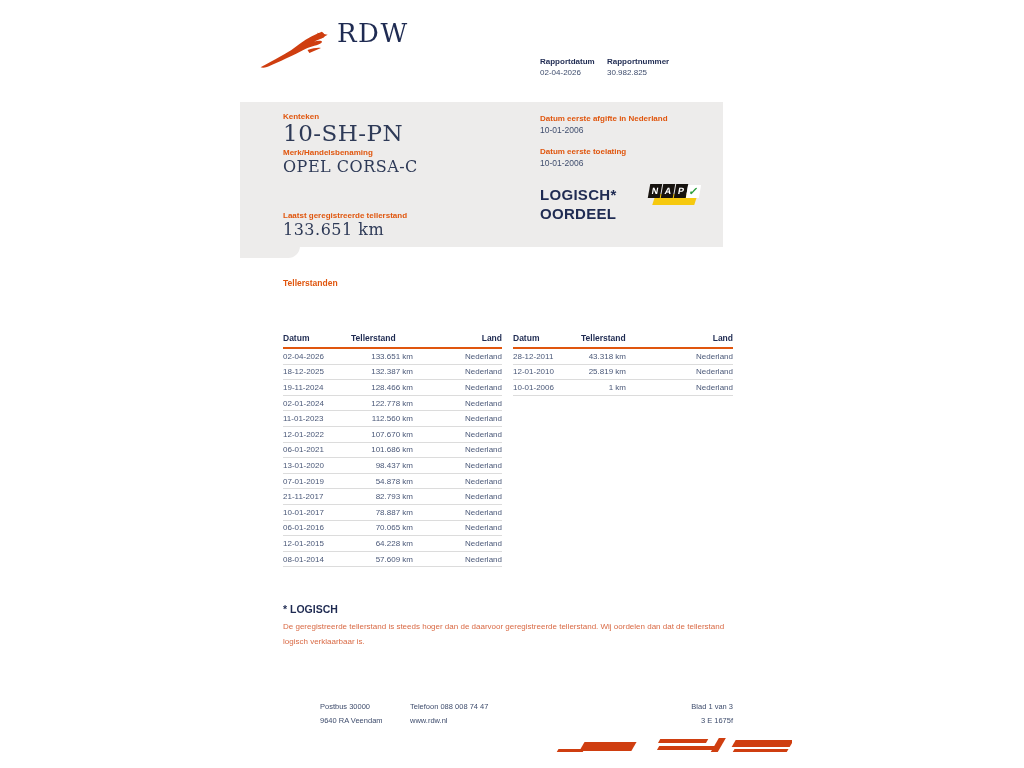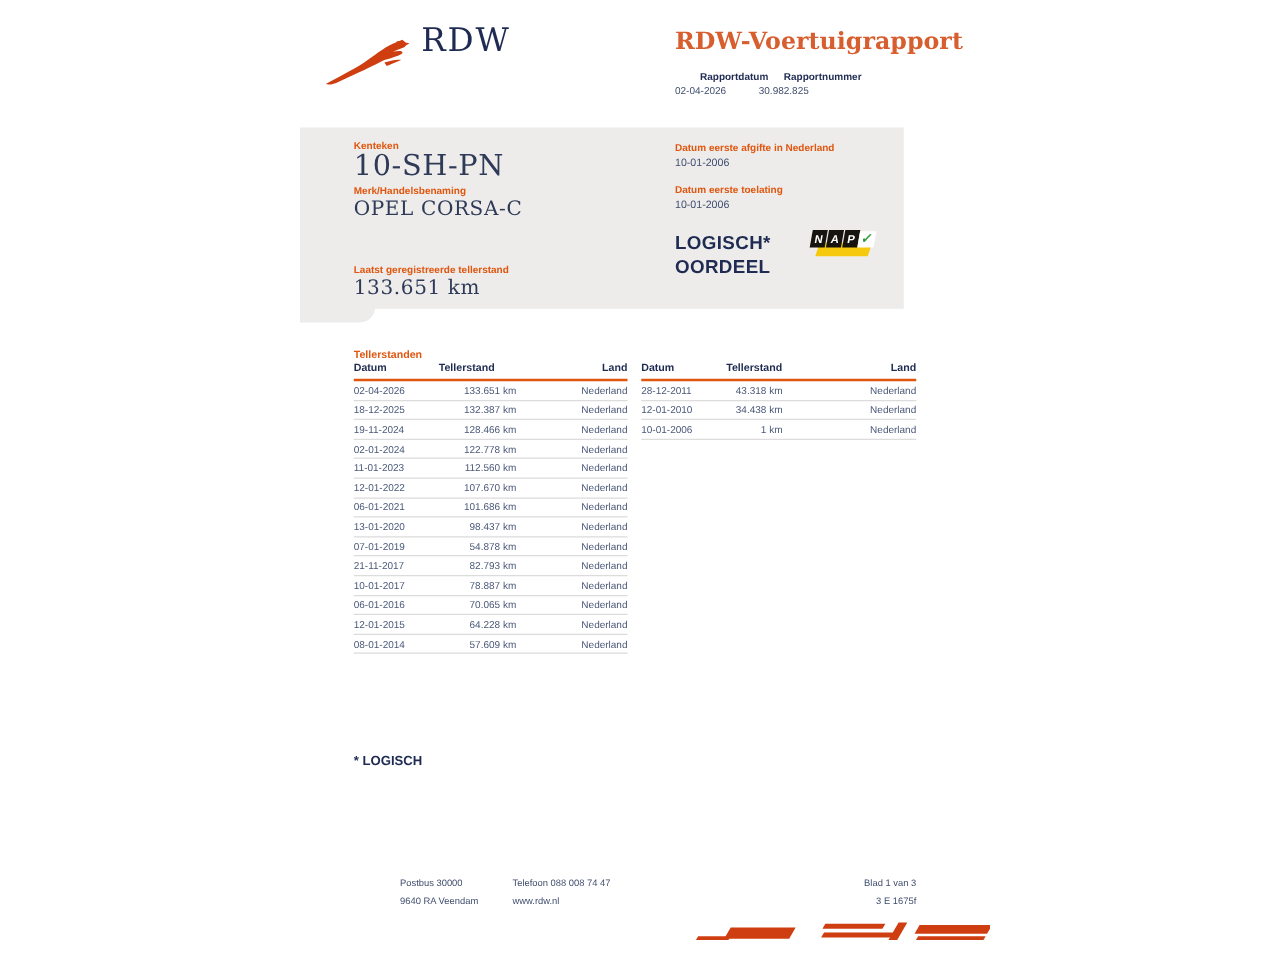--- a/index.html
+++ b/index.html
@@ -7,21 +7,21 @@
     position:relative; width:1024px; height:752px; background:#fff;
     font-family:"Liberation Sans", sans-serif; overflow:hidden;
   }
   .abs { position:absolute; }
 
   
   .logo-text { left:337px; top:18px; font-family:"DejaVu Serif", serif; font-size:26px;
     color:var(--navy); letter-spacing:1.5px; }
   .doc-title { left:540px; top:22px; font-family:"DejaVu Serif", serif; font-weight:600;
     font-size:19px; color:var(--title-orange); }
-  .meta-label { font-size:8px; font-weight:bold; color:var(--navy);margin-left:20px; }
+  .meta-label { font-size:8px; font-weight:bold; color:var(--navy); }
   .meta-value { font-size:8px; color:var(--muted-text); }
 
   
   .panel { left:240px; top:102px; width:483px; height:145px; background:var(--panel-bg); }
   .panel-tab { left:240px; top:246px; width:60px; height:12px; background:var(--panel-bg);
     border-radius:0 0 12px 0; }
   .f-label { font-size:8px; font-weight:bold; color:var(--orange); }
   .f-serif-lg { font-family:"DejaVu Serif", serif; font-size:23px; color:var(--value-text); letter-spacing:0.5px; }
   .f-serif-md { font-family:"DejaVu Serif", serif; font-size:16px; color:var(--value-text); letter-spacing:0.5px; }
   .f-value-sm { font-size:8.5px; color:var(--muted-text); }
@@ -39,21 +39,21 @@
   .nap-check { position:absolute; left:40px; top:1px; width:13px; height:13px; background:#fff;
     color:var(--nap-green); font-size:11px; font-weight:bold; line-height:13px; text-align:center;
     transform:skewX(-10deg); }
 
   
   .section-title { left:283px; top:278px; font-size:8.5px; font-weight:bold; color:var(--orange); }
   .table { position:absolute; top:289px; }
   .table-left  { left:283px; width:219px; }
   .table-right { left:513px; width:220px; }
   .t-head { display:flex; font-size:8.5px; font-weight:bold; color:var(--navy);
-    padding-bottom:4px; border-bottom:2px solid var(--orange); }
+    padding-bottom:4px; border-bottom:2px solid var(--orange);margin-top:44px; }
   .t-row { display:flex; font-size:8px; color:var(--table-text); height:14.6px;
     align-items:center; border-bottom:1px solid var(--row-border); }
   .c0 { width:68px; }
   .c1 { width:62px; text-align:right; }
   .table-right .c1 { width:45px; }
   .t-head .c1 { text-align:left; }
   .c2 { flex:1; text-align:right; }
 
   
   .fn-title { left:283px; top:603px; font-size:10.5px; font-weight:bold; color:var(--navy); }
@@ -73,21 +73,20 @@
 
 <div class="page">
 
   <svg class="abs" style="left:257px; top:27px;" width="78" height="46" viewBox="0 0 80 48">
     <path class="logo-fill" d="M3 42 C18 34 30 28 38 22 C46 16 54 10 62 7 L67 5 C70 7 71 9 69 11 L59 15 C63 14 68 14 67 16 C66 18 58 20 52 22 C44 26 28 34 14 40 C10 42 6 43 3 42 Z"></path>
     <path class="logo-fill" d="M62 6 L73 8 L66 12 Z"></path>
     <path class="logo-fill" d="M52 24 C58 22 64 21 66 22 L54 27 Z"></path>
   </svg>
   <div class="abs logo-text">RDW</div>
 
-  <div class="abs doc-title">RDW-Voertuigrapport</div>
   <div class="abs meta-label" style="left:540px; top:57px;">Rapportdatum</div>
   <div class="abs meta-value" style="left:540px; top:68px;">02-04-2026</div>
   <div class="abs meta-label" style="left:607px; top:57px;">Rapportnummer</div>
   <div class="abs meta-value" style="left:607px; top:68px;">30.982.825</div>
 
   <div class="abs panel"></div>
   <div class="abs panel-tab"></div>
 
   <div class="abs f-label" style="left:283px; top:112px;">Kenteken</div>
   <div class="abs f-serif-lg" style="left:283px; top:120px;">10-SH-PN</div>
@@ -200,31 +199,32 @@
       <span class="c1">Tellerstand</span>
       <span class="c2">Land</span>
     </div>
   <div class="t-row">
         <span class="c0">28-12-2011</span>
         <span class="c1">43.318 km</span>
         <span class="c2">Nederland</span>
       </div>
       <div class="t-row">
         <span class="c0">12-01-2010</span>
-        <span class="c1">34.438 km</span>
+        <span class="c1">25.819 km</span>
         <span class="c2">Nederland</span>
       </div>
       <div class="t-row">
         <span class="c0">10-01-2006</span>
         <span class="c1">1 km</span>
         <span class="c2">Nederland</span>
       </div>
     </div>
 
   <div class="abs fn-title">* LOGISCH</div>
+  <div class="abs fn-text">De geregistreerde tellerstand is steeds hoger dan de daarvoor geregistreerde tellerstand. Wij oordelen dan dat de tellerstand logisch verklaarbaar is.</div>
 
   <div class="abs foot foot-left">
     <div>Postbus 30000</div>
     <div>9640 RA Veendam</div>
   </div>
   <div class="abs foot foot-mid">
     <div>Telefoon 088 008 74 47</div>
     <div>www.rdw.nl</div>
   </div>
   <div class="abs foot foot-right">

